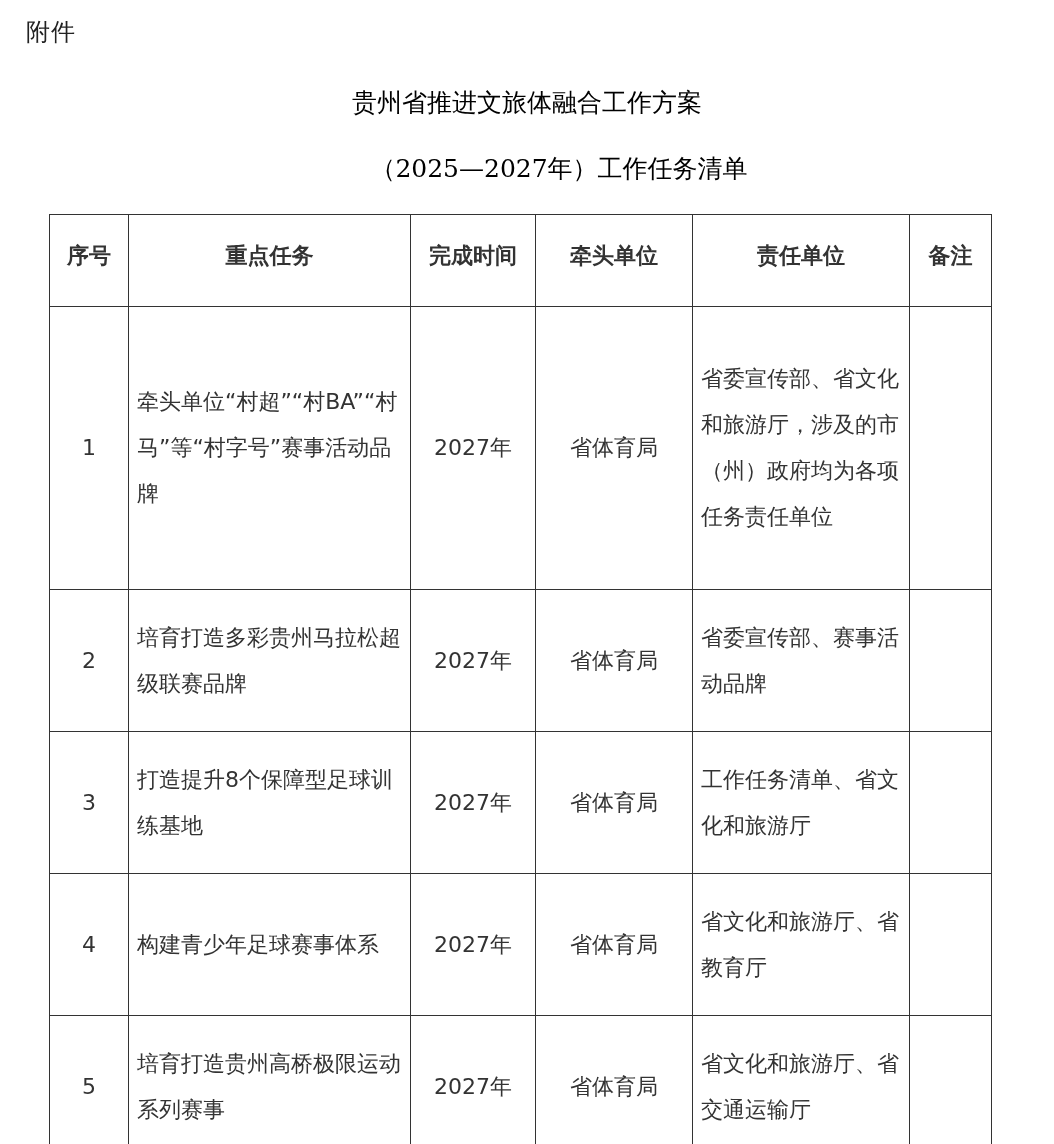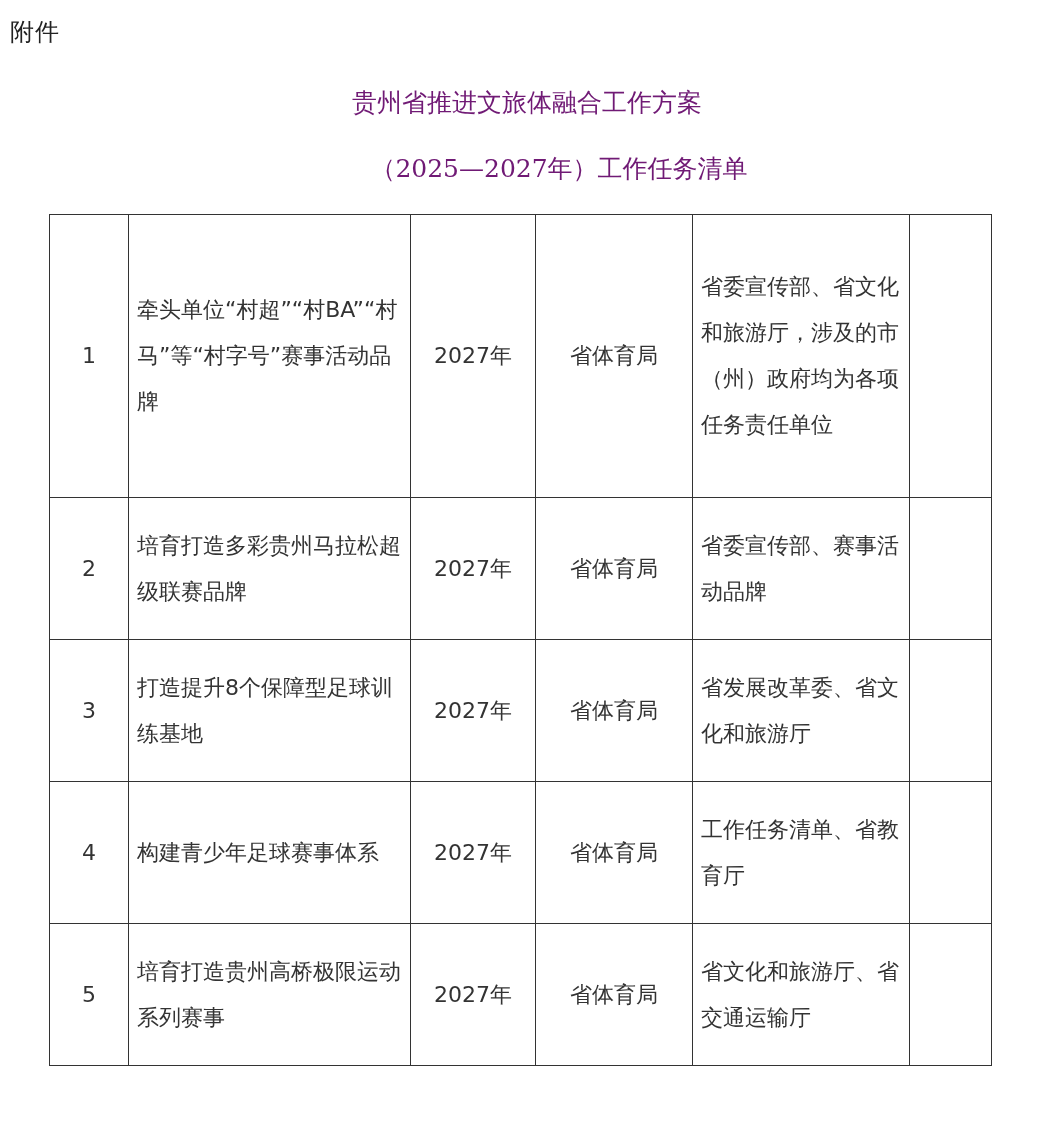--- a/index.html
+++ b/index.html
@@ -1,21 +1,21 @@
 <!DOCTYPE html>
 <html><head>
 <meta charset="utf-8">
 <style>
   html, body { margin: 0; padding: 0; background: #ffffff; }
   body { width: 1054px; height: 1144px; overflow: hidden; position: relative;
          font-family: "DejaVu Sans", sans-serif; color: #333; }
-  .attach { position: absolute; left: 10px; top: 16px; font-family: "DejaVu Serif", serif;
+  .attach { position: absolute; left: 26px; top: 16px; font-family: "DejaVu Serif", serif;
             font-size: 24px; color: #222; letter-spacing: 1px; }
   .title { position: absolute; left: 0; width: 1054px; text-align: center;
-           font-family: "DejaVu Serif", serif; font-size: 25px; color: #701a75; }
+           font-family: "DejaVu Serif", serif; font-size: 25px; color: #000000; }
   .title.t1 { top: 86px; }
   .title.t2 { top: 152px; margin-left: 32px; }
   table { position: absolute; left: 49px; top: 214px; border-collapse: collapse; table-layout: fixed; }
   td, th { border: 1.5px solid #333; font-size: 22px; color: #333; line-height: 46px; vertical-align: middle; }
   th { font-weight: bold; height: 92px; text-align: center; vertical-align: top; padding-top: 18px; line-height: 46px; box-sizing: border-box; }
   td.c { text-align: center; }
   td.l { text-align: left; padding: 0 8px; margin-left: 45px; }
   tr.r1 td { height: 280px; }
   tr.r2 td, tr.r3 td, tr.r4 td { height: 139px; }
   tr.r5 td { height: 139px; }
@@ -30,20 +30,28 @@
 <table>
   <colgroup>
     <col style="width:79px">
       <col style="width:282px">
       <col style="width:125px">
     <col style="width:157px">
       <col style="width:217px">
       <col style="width:82px">
   </colgroup>
   <tbody>
+      <tr>
+    <th>序号</th>
+    <th>重点任务</th>
+    <th>完成时间</th>
+    <th>牵头单位</th>
+    <th>责任单位</th>
+    <th>备注</th>
+  </tr>
   <tr class="r1">
     <td class="c">1</td>
     <td class="l">牵头单位“村超”“村BA”“村马”等“村字号”赛事活动品牌</td>
     <td class="c">2027年</td>
     <td class="c">省体育局</td>
     <td class="l">省委宣传部、省文化和旅游厅，涉及的市（州）政府均为各项任务责任单位</td>
     <td class="c"></td>
   </tr>
   <tr class="r2">
     <td class="c">2</td>
@@ -51,29 +59,29 @@
     <td class="c">2027年</td>
     <td class="c">省体育局</td>
     <td class="l">省委宣传部、赛事活动品牌</td>
     <td class="c"></td>
   </tr>
   <tr class="r3">
     <td class="c">3</td>
     <td class="l">打造提升8个保障型足球训练基地</td>
     <td class="c">2027年</td>
     <td class="c">省体育局</td>
-    <td class="l">省发展改革委、省文化和旅游厅</td>
+    <td class="l">工作任务清单、省文化和旅游厅</td>
     <td class="c"></td>
   </tr>
   <tr class="r4">
     <td class="c">4</td>
     <td class="l">构建青少年足球赛事体系</td>
     <td class="c">2027年</td>
     <td class="c">省体育局</td>
-    <td class="l">工作任务清单、省教育厅</td>
+    <td class="l">省文化和旅游厅、省教育厅</td>
     <td class="c"></td>
   </tr>
   <tr class="r5">
     <td class="c">5</td>
     <td class="l">培育打造贵州高桥极限运动系列赛事</td>
     <td class="c">2027年</td>
     <td class="c">省体育局</td>
     <td class="l">省文化和旅游厅、省交通运输厅</td>
     <td class="c"></td>
   </tr>

